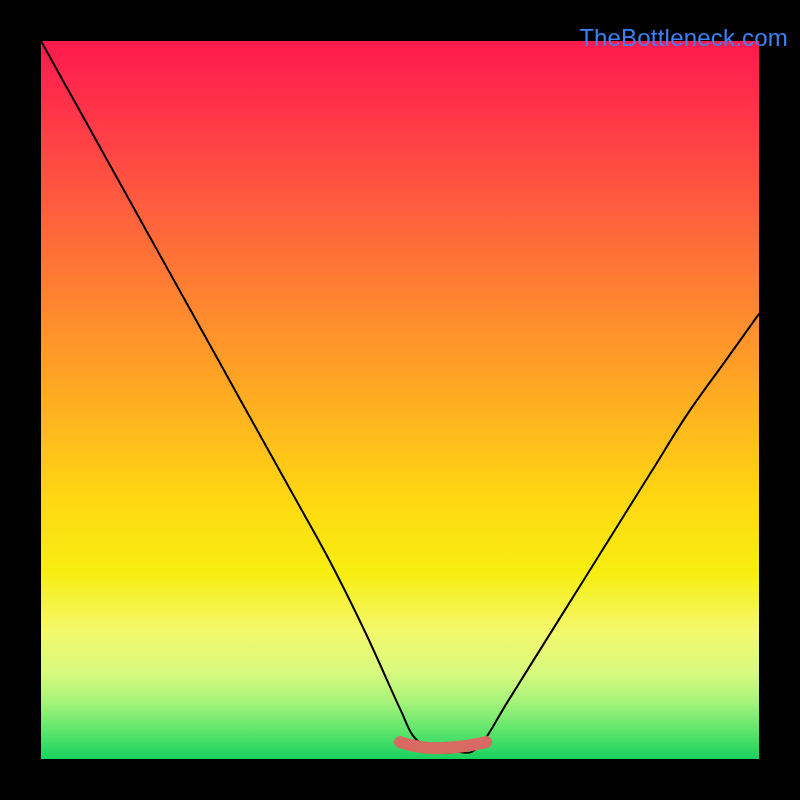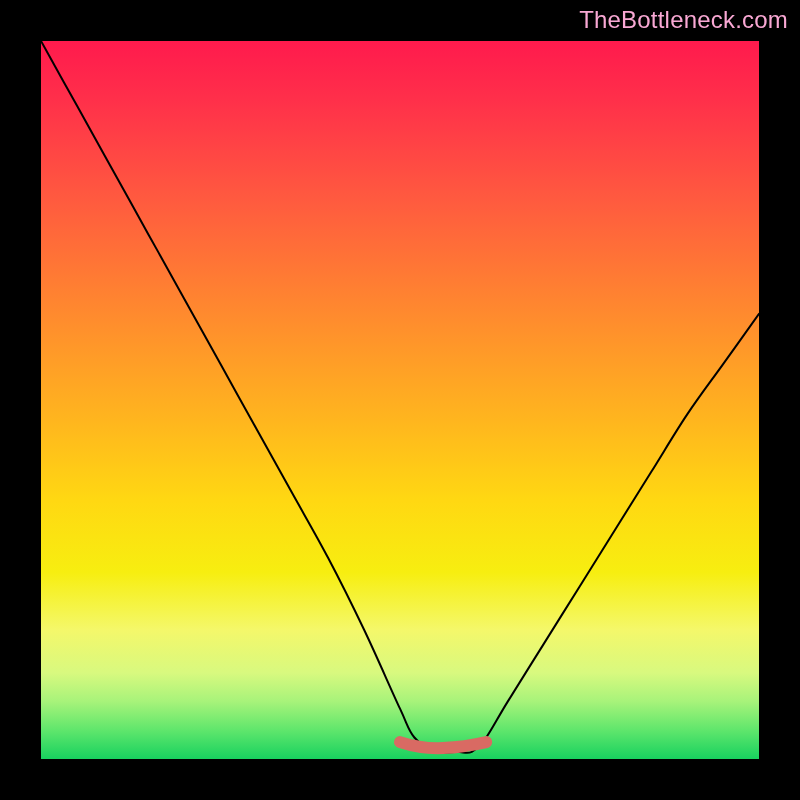--- a/index.html
+++ b/index.html
@@ -41,23 +41,23 @@
   }
   .plot-svg {
     position: absolute;
     left: 0;
     top: 0;
     width: 718px;
     height: 718px;
   }
   .watermark {
     position: absolute;
-    top: 6px;
+    top: 24px;
     right: 12px;
-    color: #f9a8d4;
+    color: #3b82f6;
     font-size: 24px;
     letter-spacing: 0.2px;
   }
 </style>
 </head>
 <body>
 
 <div class="frame">
   <div class="plot-area">
     <svg class="plot-svg" viewBox="0 0 718 718" preserveAspectRatio="none">

